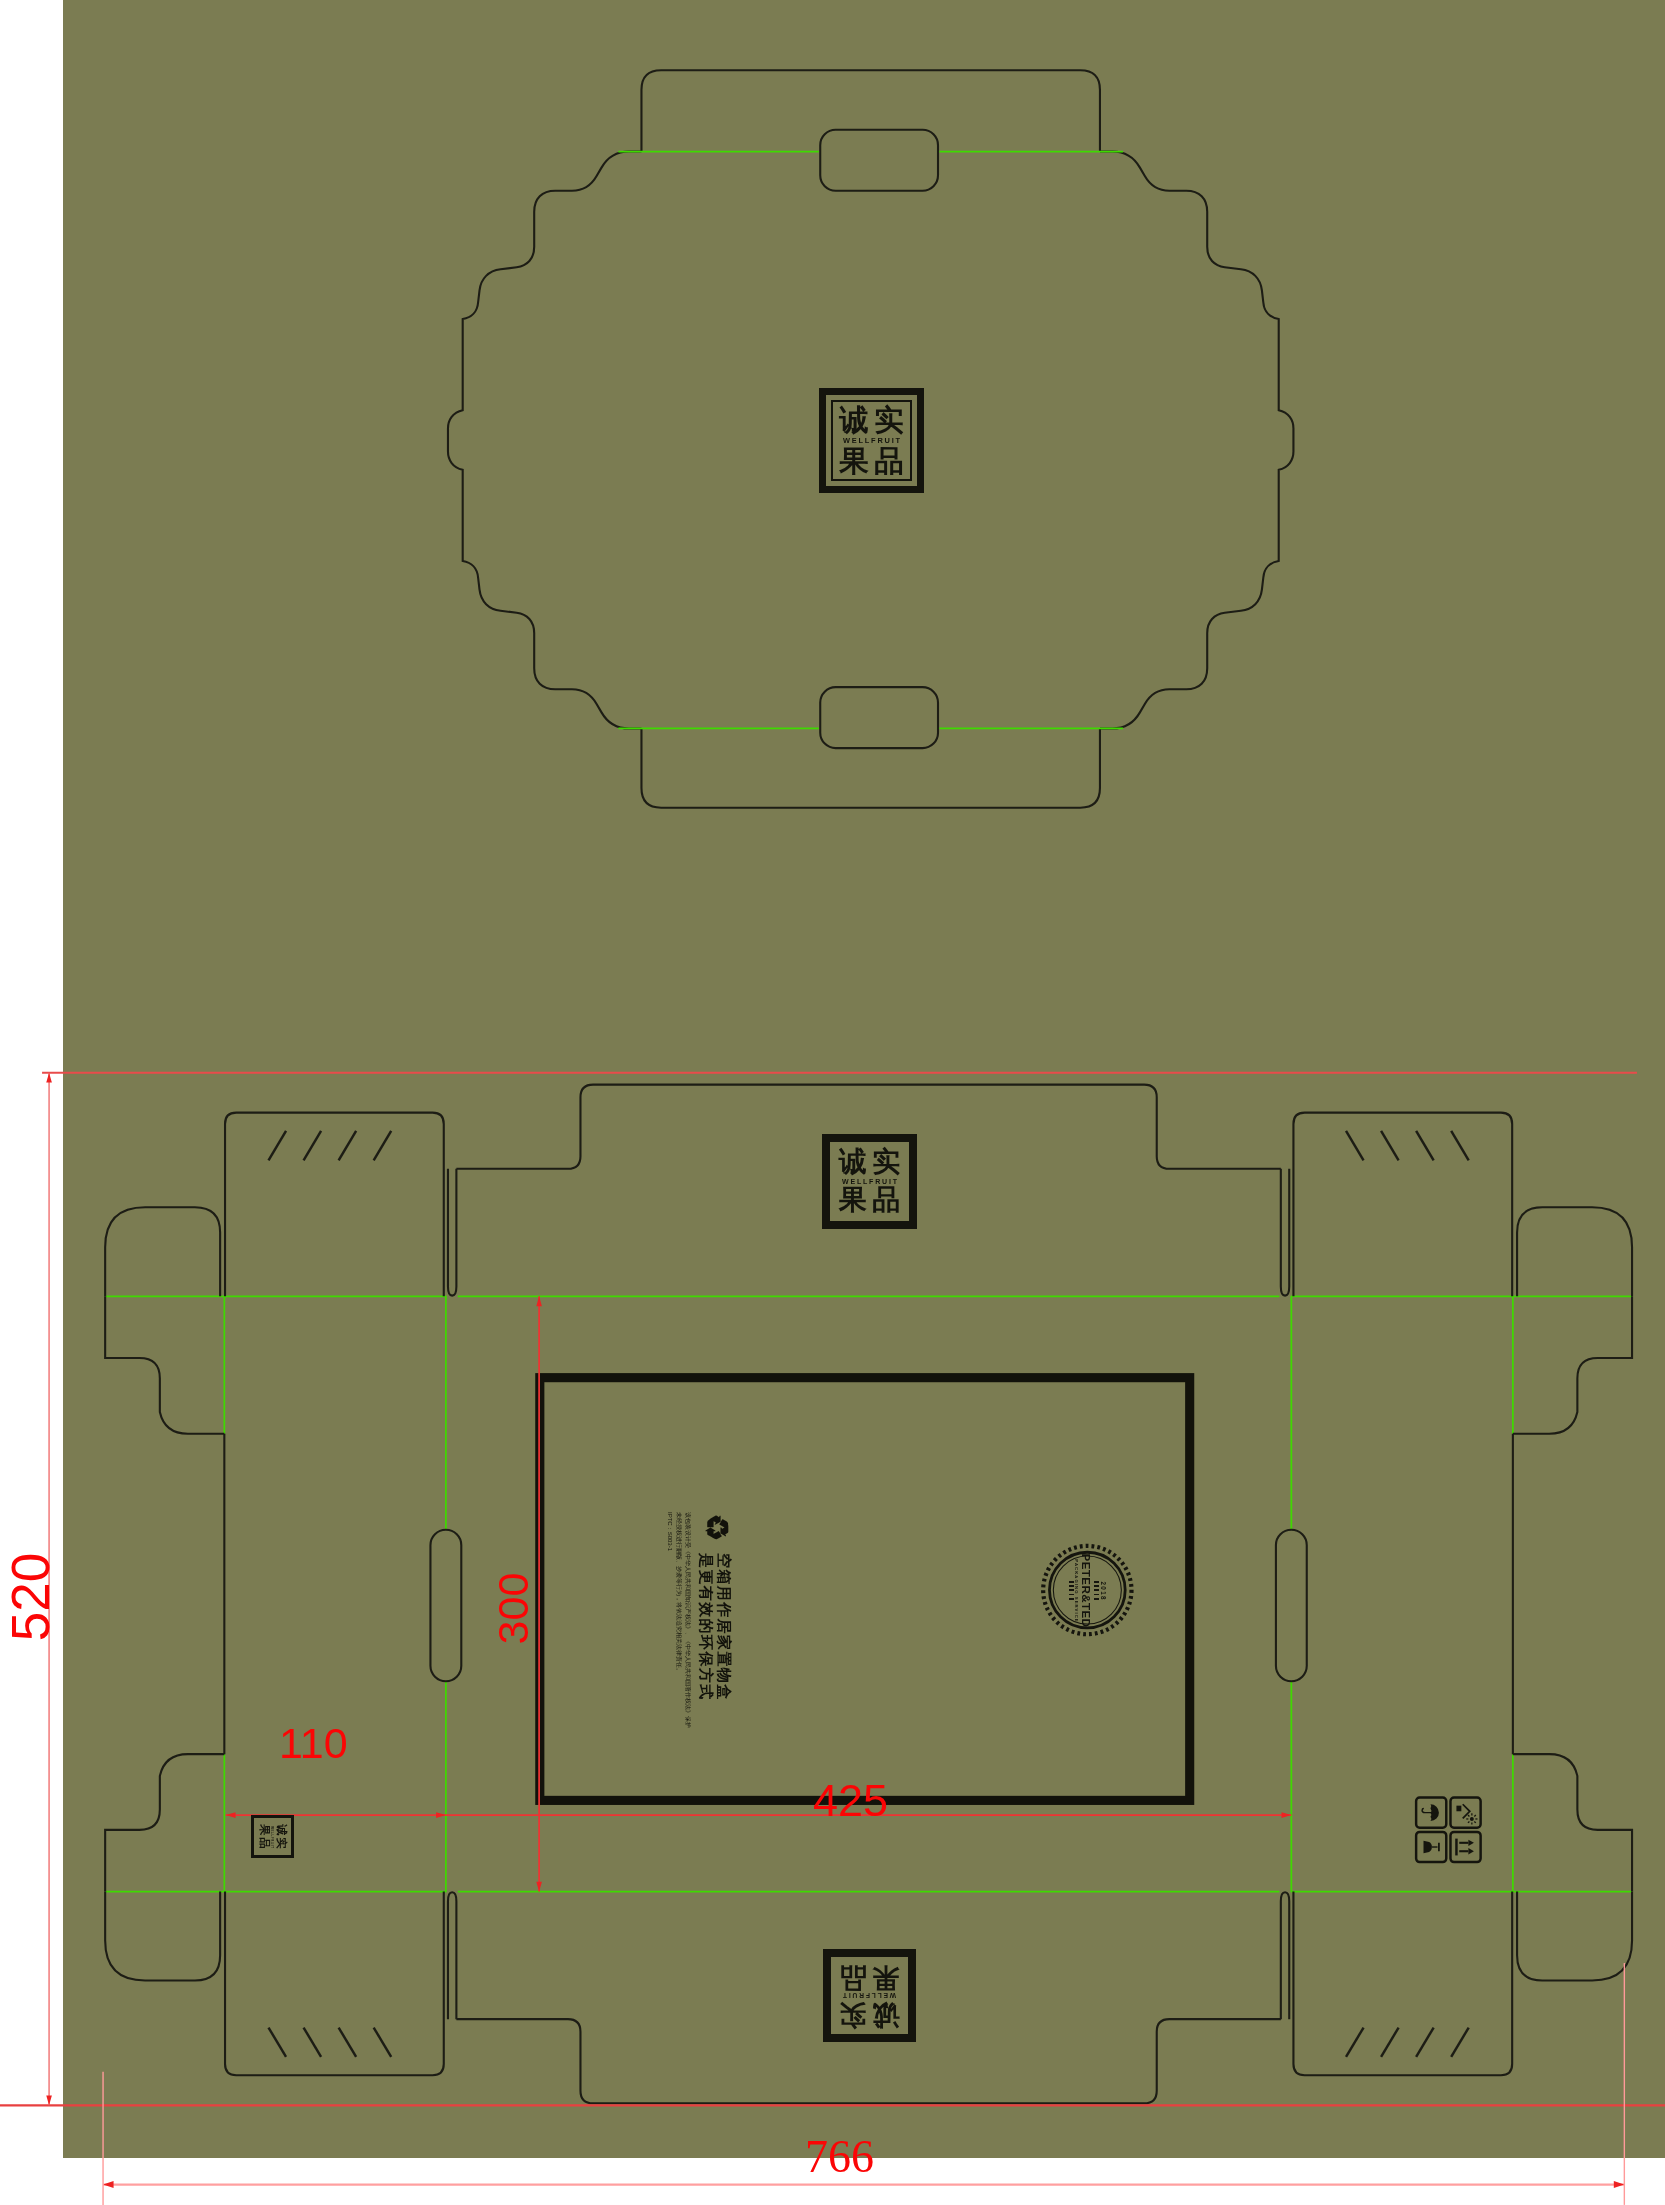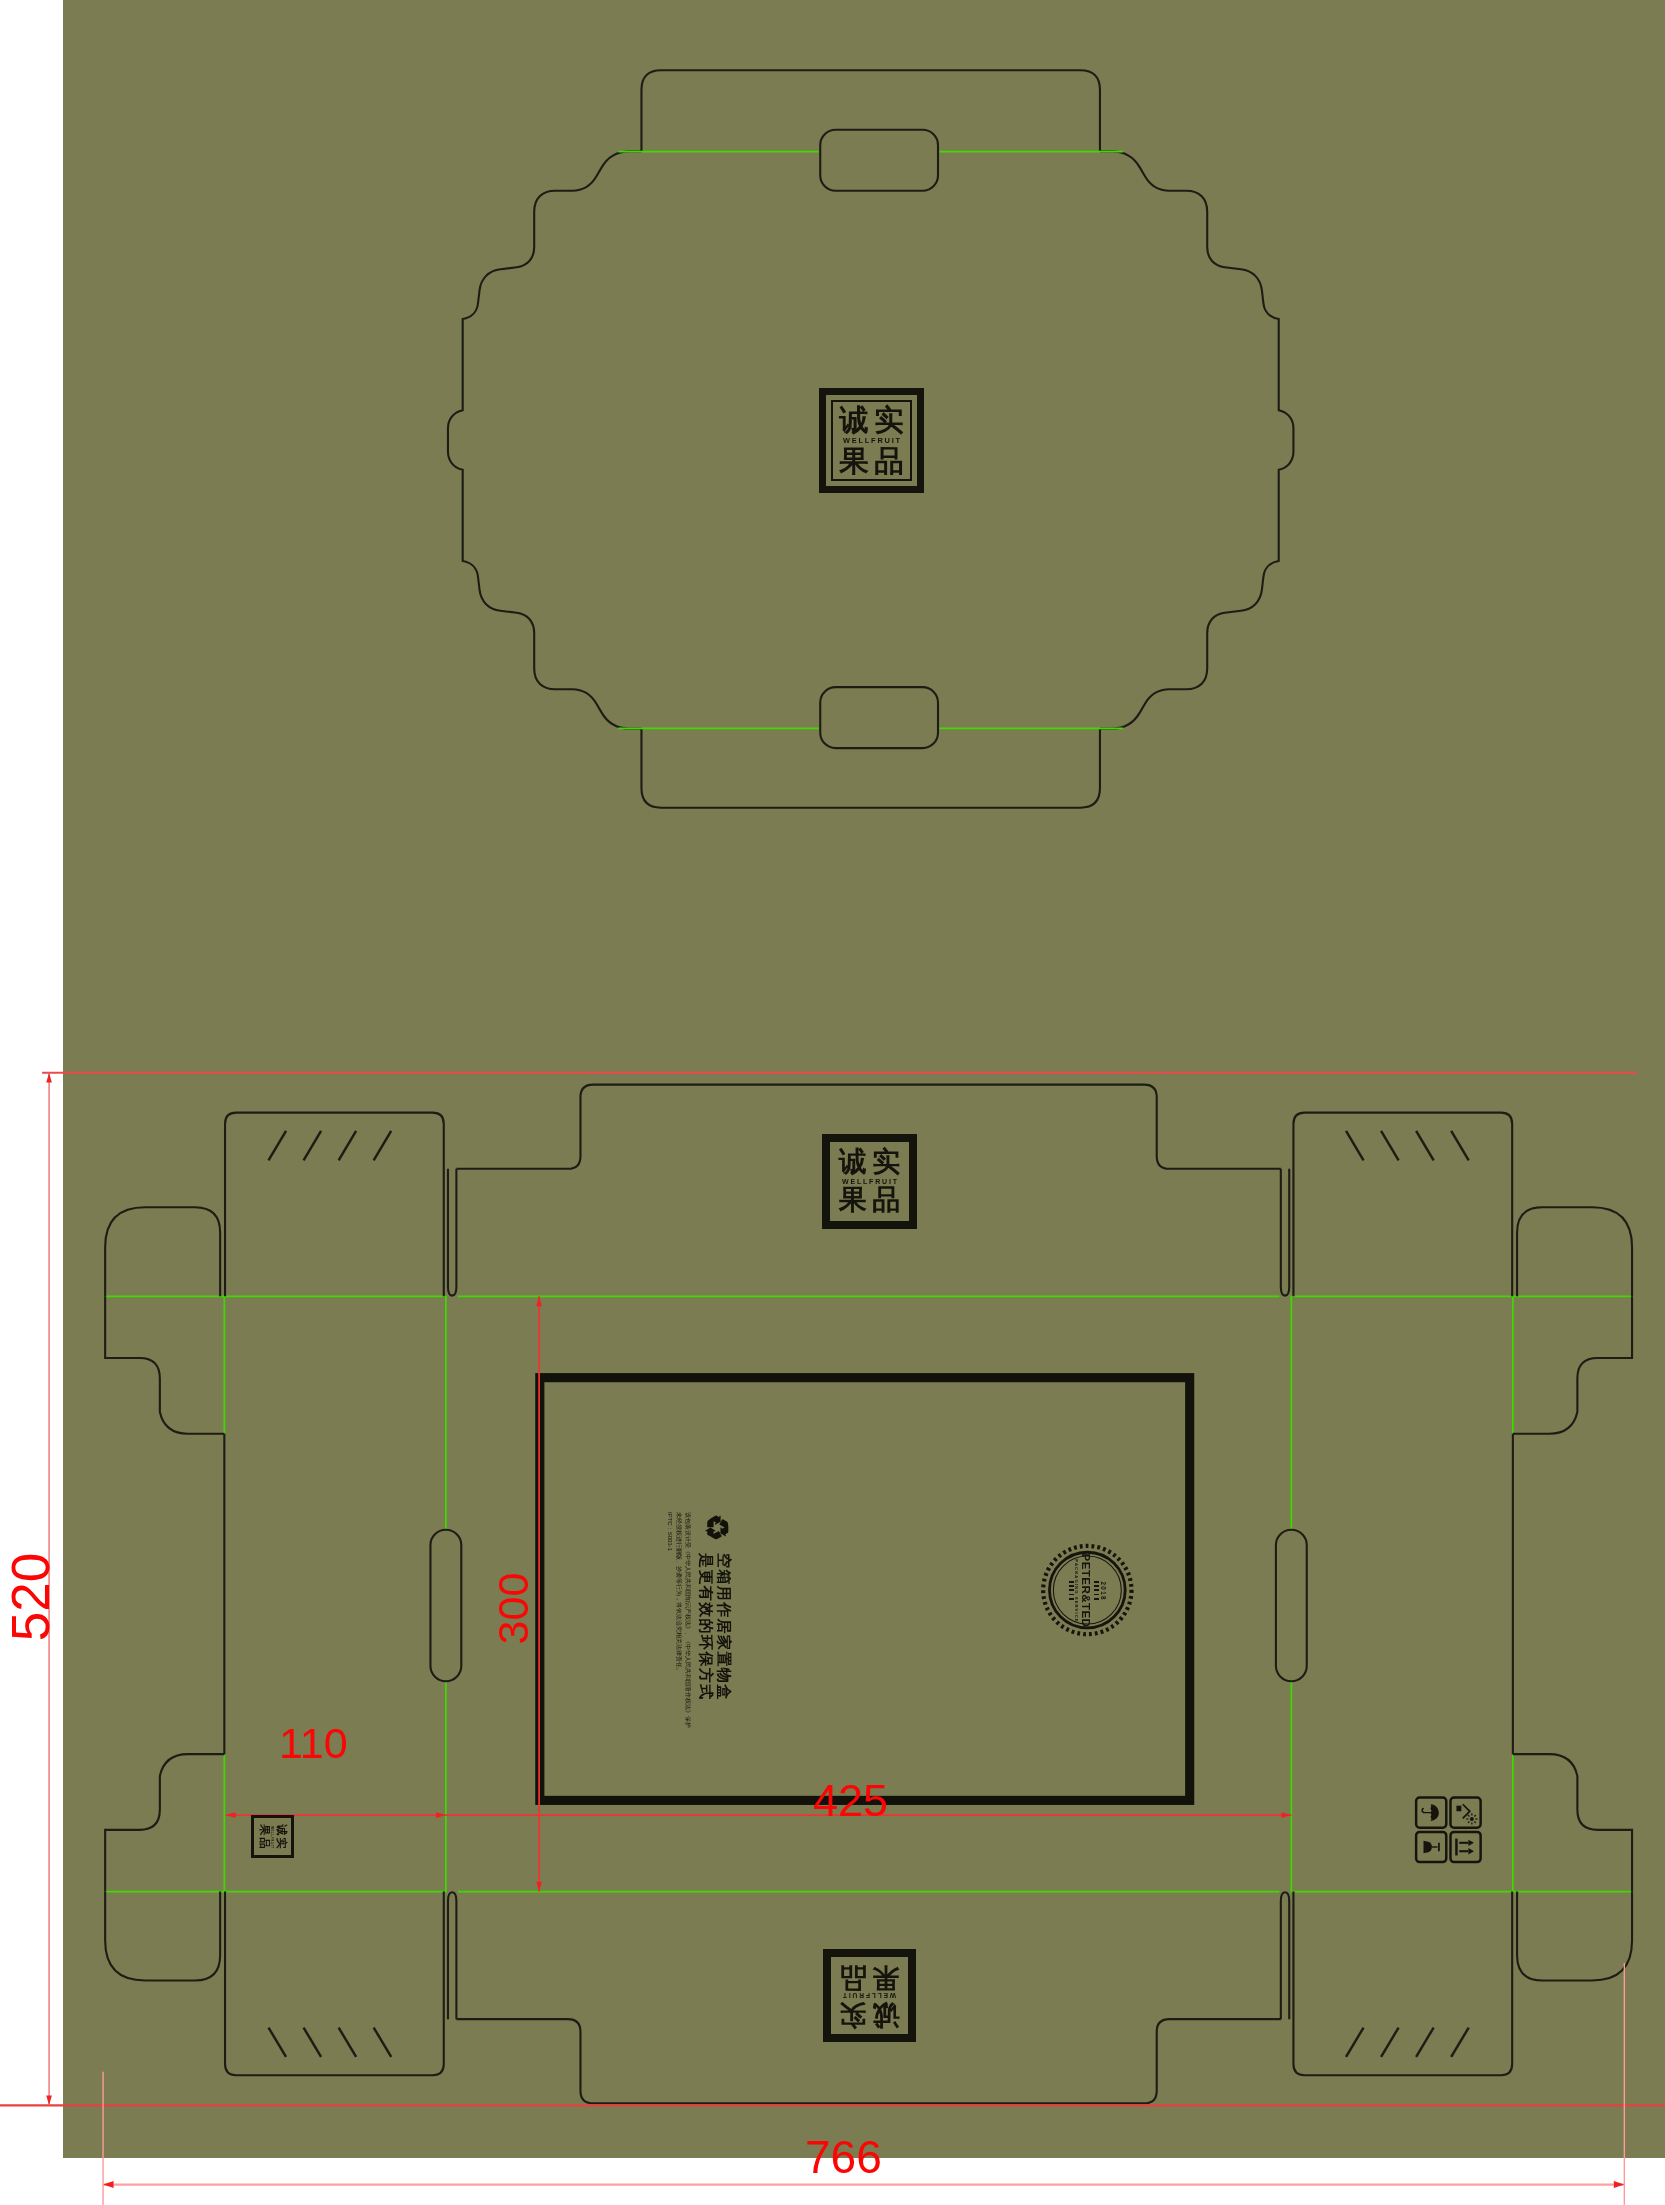--- a/index.html
+++ b/index.html
@@ -40,21 +40,21 @@
   .stamp-bars{width:19.6px;height:4.9px;background:repeating-linear-gradient(90deg,#15150e 0 1.8px,transparent 1.8px 4.2px);margin:0.7px 0;}
 
   
   .dim{position:absolute;color:#fb0505;font-family:"Liberation Sans",sans-serif;line-height:1;}
   .dim-520{left:4.2px;top:1513px;width:45px;height:168px;}
   .dim-520 .rot{position:absolute;width:168px;height:45px;font-size:53px;transform:translateY(168px) rotate(-90deg);transform-origin:0 0;text-align:center;}
   .dim-300{left:492px;top:1548px;width:42px;height:121px;}
   .dim-300 .rot{position:absolute;width:121px;height:42px;font-size:43px;transform:translateY(121px) rotate(-90deg);transform-origin:0 0;text-align:center;}
   .dim-110{left:279px;top:1722px;font-size:43px;}
   .dim-425{left:813px;top:1761px;font-size:45px;margin-top:17px;}
-  .dim-766{left:805px;top:2134px;font-size:46px;}
+  .dim-766{left:805px;top:2134px;font-size:46px;font-family:Liberation Serif, serif;}
 </style>
 </head>
 <body>
 
 <div class="artboard"></div>
 
 <svg class="diagram" width="1665" height="2205" viewBox="0 0 2375 3145">
 
   <g fill="none" stroke="#1d1d15" stroke-width="3">
 

